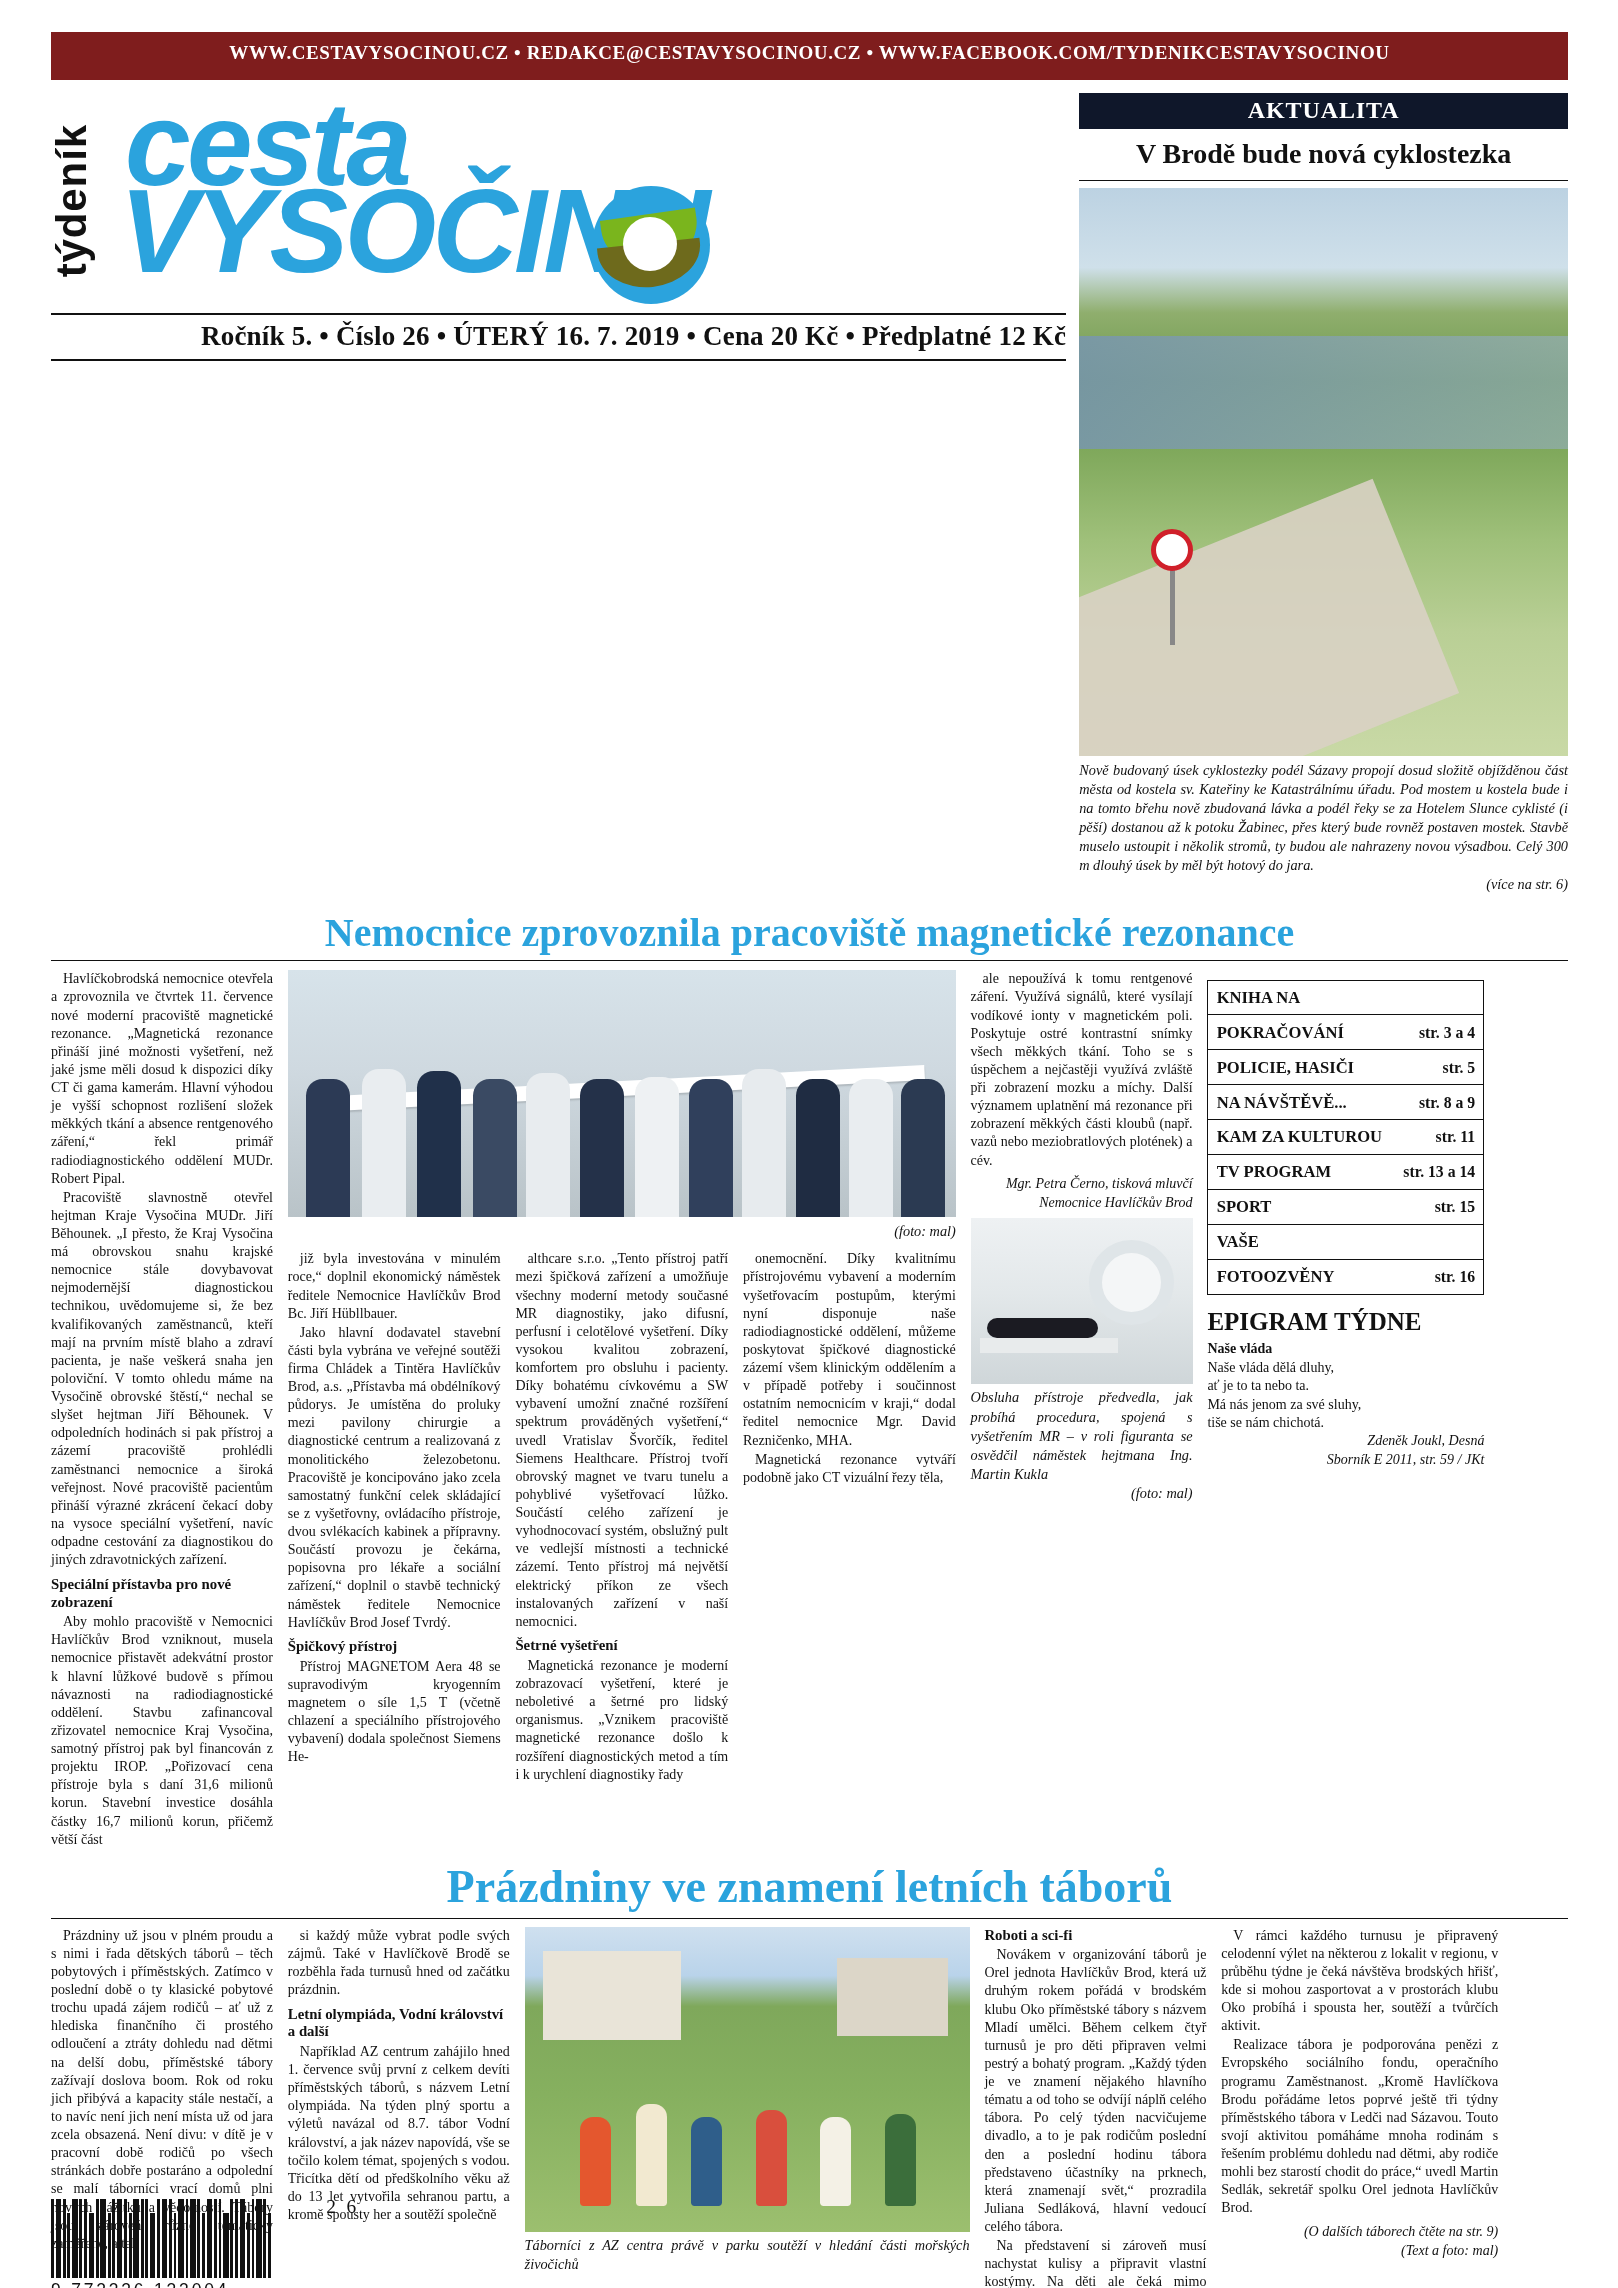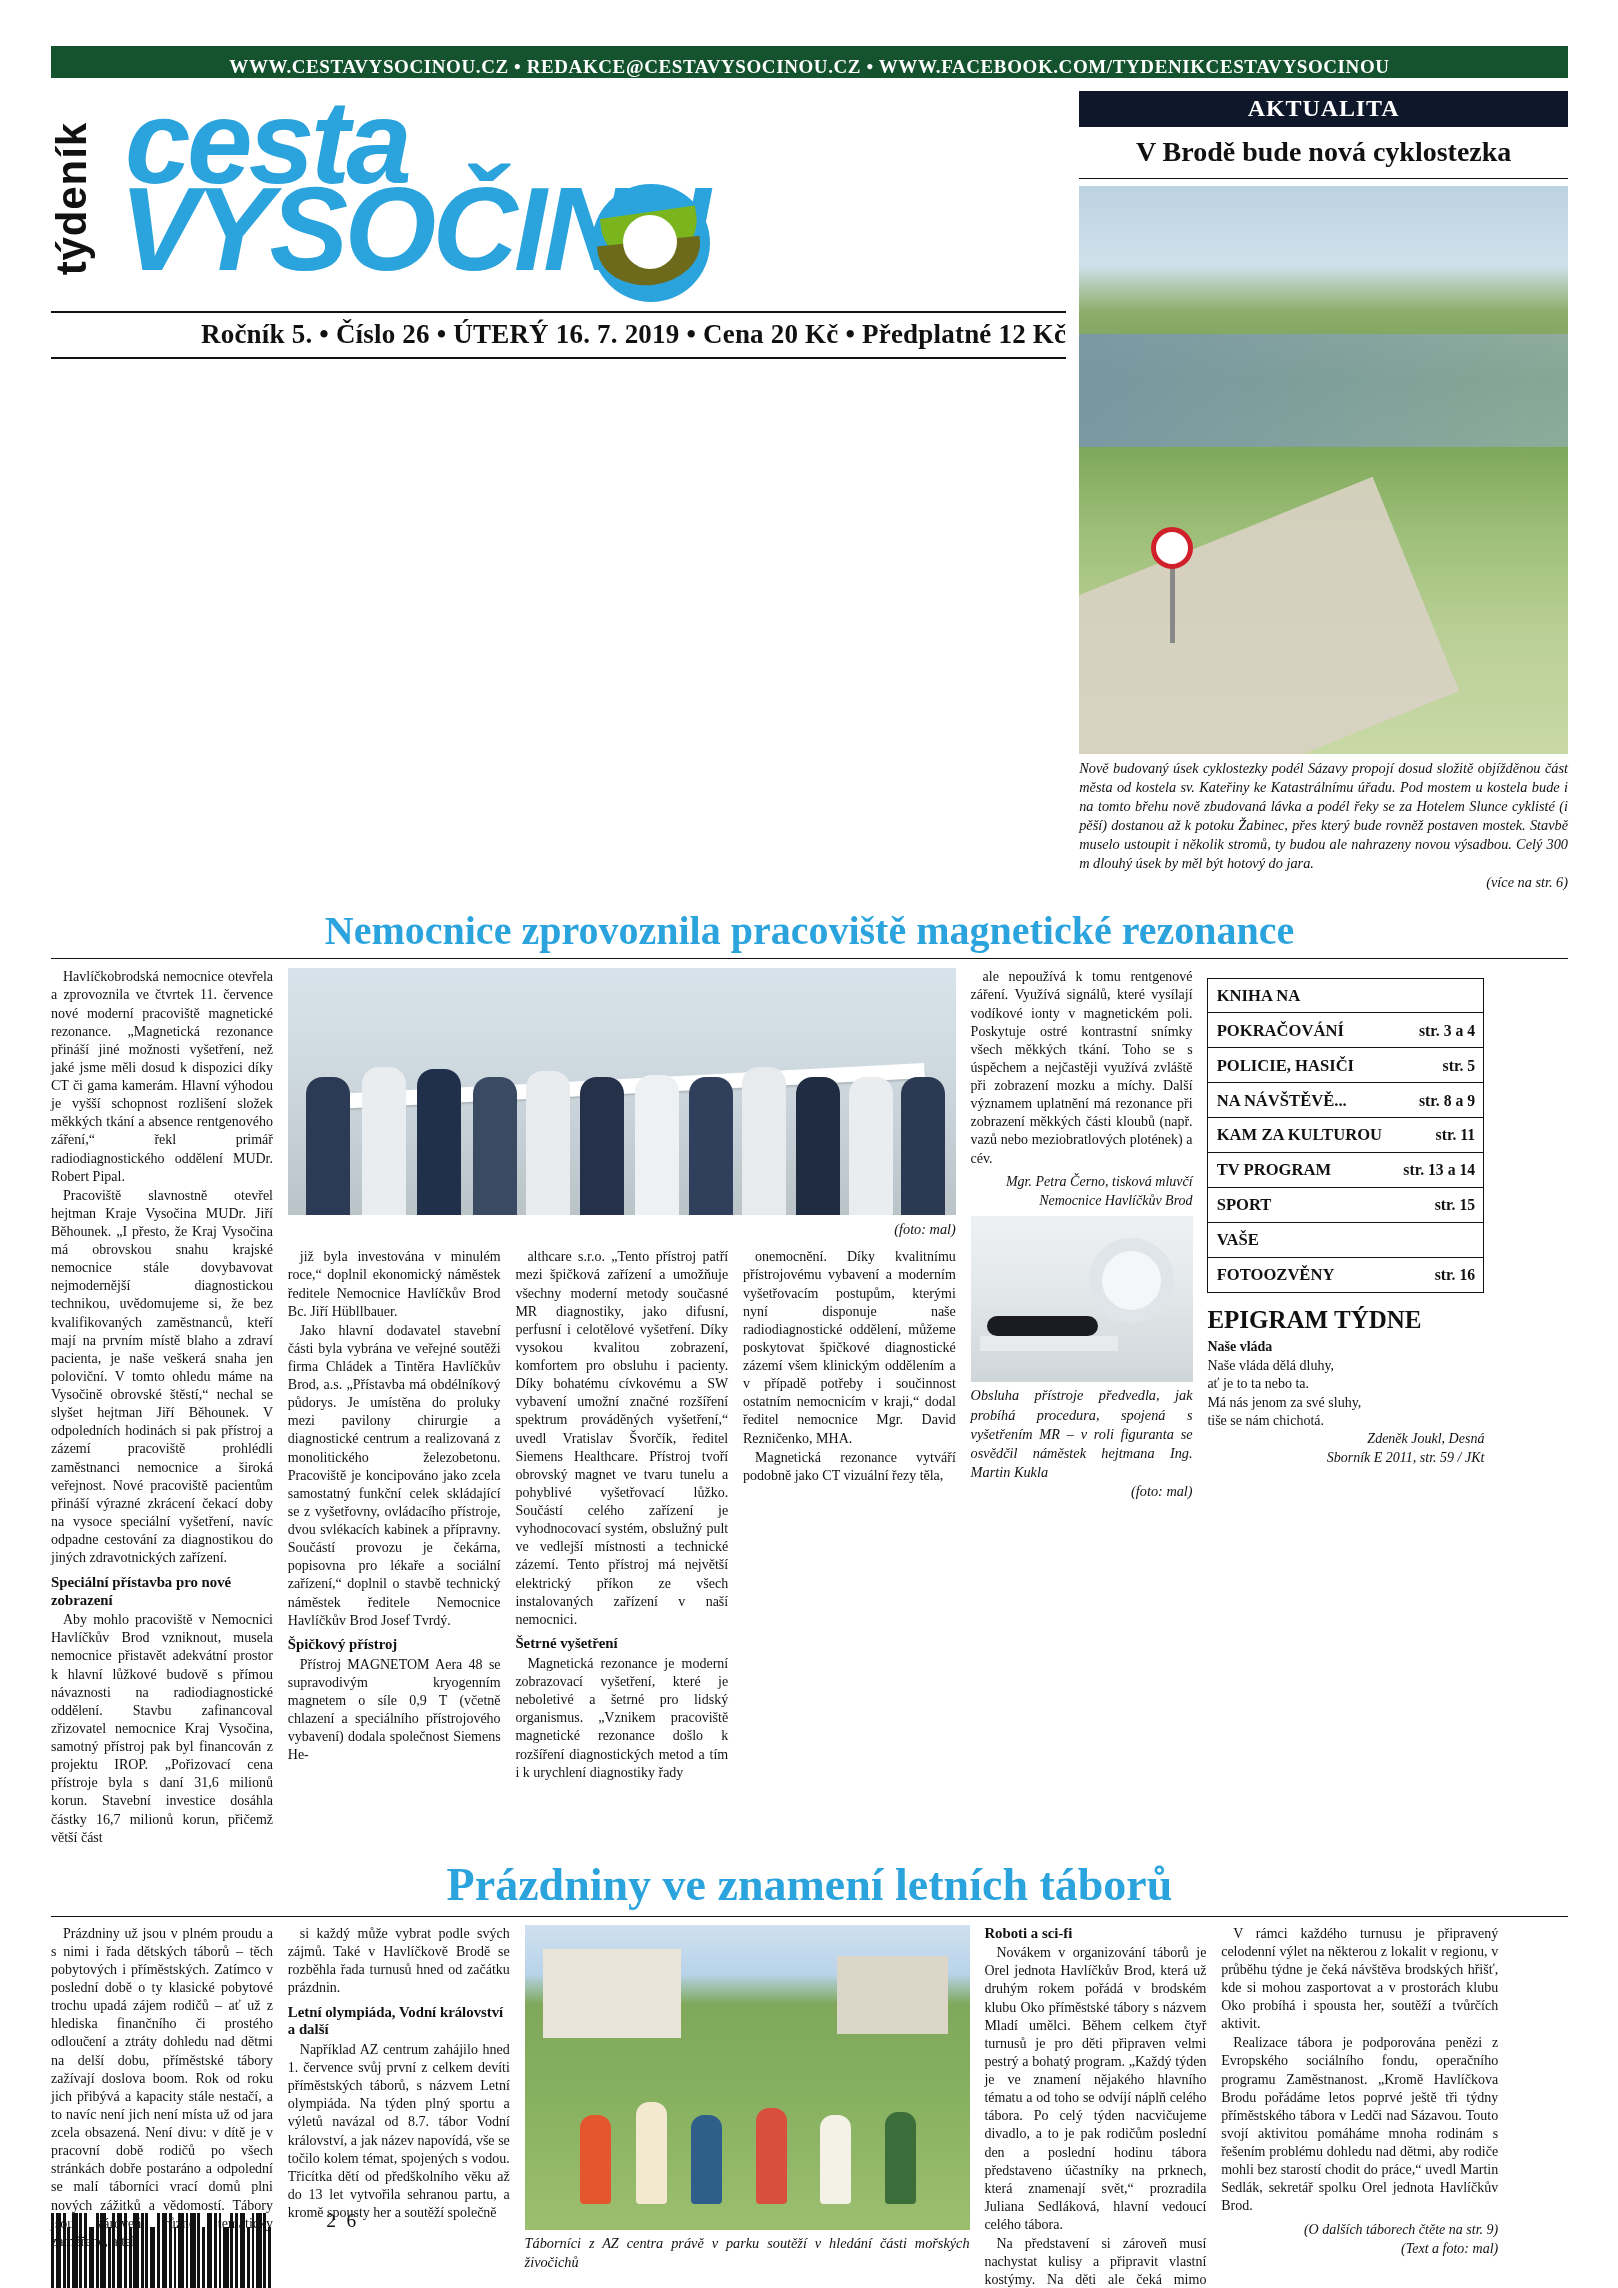--- a/index.html
+++ b/index.html
@@ -9,29 +9,29 @@
     background:#ffffff;
     font-family:"Liberation Serif", serif;
     color:#111;
     position:relative;
     overflow:hidden;
   }
   .page { width:1619px; height:2289px; position:relative; padding:0 51px; }
 
   
   .topbar {
-    margin:46px 0 0 0;
-    background:#14532d;
+    margin:32px 0 0 0;
+    background:#7f1d1d;
     color:#fff;
     text-align:center;
     font-family:"Liberation Serif", serif;
     font-weight:bold;
     font-size:19px;
     letter-spacing:0.6px;
-    padding:10px 0 0 0;
+    padding:10px 0 16px 0;
   }
 
   
   .masthead { display:flex; margin-top:13px; }
   .masthead-left { width:1024px; position:relative; }
   .logo-row { display:flex; align-items:flex-start; height:214px; position:relative; }
   .tydenik {
     writing-mode:vertical-rl;
     transform:rotate(180deg);
     font-family:"Liberation Sans", sans-serif;
@@ -311,21 +311,21 @@
       </div>
       <div class="cap">
         <span class="right">(foto: mal)</span>
       </div>
 
       <div class="cols" style="margin-top:9.2px">
         <div class="col">
           <p class="body">již byla investována v minulém roce,“ doplnil ekonomický náměstek ředitele Nemocnice Havlíčkův Brod Bc. Jiří Hübllbauer.</p>
           <p class="body">Jako hlavní dodavatel stavební části byla vybrána ve veřejné soutěži firma Chládek a Tintěra Havlíčkův Brod, a.s. „Přístavba má obdélníkový půdorys. Je umístěna do proluky mezi pavilony chirurgie a diagnostické centrum a realizovaná z monolitického železobetonu. Pracoviště je koncipováno jako zcela samostatný funkční celek skládající se z vyšetřovny, ovládacího přístroje, dvou svlékacích kabinek a přípravny. Součástí provozu je čekárna, popisovna pro lékaře a sociální zařízení,“ doplnil o stavbě technický náměstek ředitele Nemocnice Havlíčkův Brod Josef Tvrdý.</p>
           <div class="subhead">Špičkový přístroj</div>
-          <p class="body">Přístroj MAGNETOM Aera 48 se supravodivým kryogenním magnetem o síle 0,9 T (včetně chlazení a speciálního přístrojového vybavení) dodala společnost Siemens He-</p>
+          <p class="body">Přístroj MAGNETOM Aera 48 se supravodivým kryogenním magnetem o síle 1,5 T (včetně chlazení a speciálního přístrojového vybavení) dodala společnost Siemens He-</p>
         </div>
         <div class="col">
           <p class="body">althcare s.r.o. „Tento přístroj patří mezi špičková zařízení a umožňuje všechny moderní metody současné MR diagnostiky, jako difusní, perfusní i celotělové vyšetření. Díky vysokou kvalitou zobrazení, komfortem pro obsluhu i pacienty. Díky bohatému cívkovému a SW vybavení umožní značné rozšíření spektrum prováděných vyšetření,“ uvedl Vratislav Švorčík, ředitel Siemens Healthcare. Přístroj tvoří obrovský magnet ve tvaru tunelu a pohyblivé vyšetřovací lůžko. Součástí celého zařízení je vyhodnocovací systém, obslužný pult ve vedlejší místnosti a technické zázemí. Tento přístroj má největší elektrický příkon ze všech instalovaných zařízení v naší nemocnici.</p>
           <div class="subhead">Šetrné vyšetření</div>
           <p class="body">Magnetická rezonance je moderní zobrazovací vyšetření, které je neboletivé a šetrné pro lidský organismus. „Vznikem pracoviště magnetické rezonance došlo k rozšíření diagnostických metod a tím i k urychlení diagnostiky řady</p>
         </div>
         <div class="col">
           <p class="body">onemocnění. Díky kvalitnímu přístrojovému vybavení a moderním vyšetřovacím postupům, kterými nyní disponuje naše radiodiagnostické oddělení, můžeme poskytovat špičkové diagnostické zázemí všem klinickým oddělením a v případě potřeby i součinnost ostatním nemocnicím v kraji,“ dodal ředitel nemocnice Mgr. David Rezničenko, MHA.</p>
           <p class="body">Magnetická rezonance vytváří podobně jako CT vizuální řezy těla,</p>
         </div>

